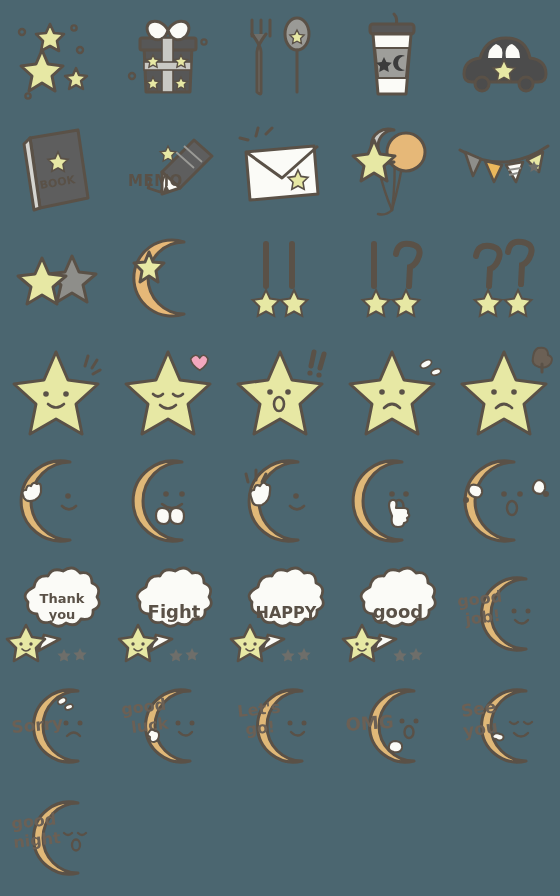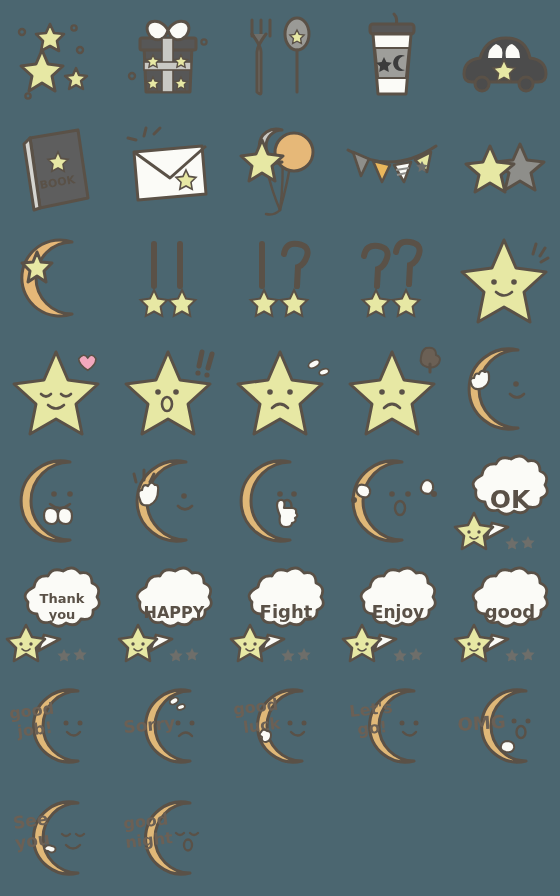--- a/index.html
+++ b/index.html
@@ -129,20 +129,35 @@
     <svg width="100" height="100" viewBox="0 0 100 100">
       <g stroke="#5A5147" stroke-width="3" stroke-linejoin="round">
         <path d="M24 20 L72 12 L82 80 L34 90 Z" fill="#5E5E5E"></path>
         <path d="M24 20 L18 26 L28 92 L34 90 Z" fill="#D5D5D1"></path>
       </g>
       <path d="M52 34 l3 6.4 7 1 -5 4.9 1.2 7 -6.2-3.3 -6.2 3.3 1.2-7 -5-4.9 7-1 Z" fill="#E7E8A4" stroke="#5A5147" stroke-width="1.6"></path>
       <text class="btxt" x="52" y="68" font-size="11" text-anchor="middle" fill="#D8D8D4" transform="rotate(-10 52 68)">BOOK</text>
     </svg>
   </div>
 
+  <div class="cell">
+    <svg width="100" height="100" viewBox="0 0 100 100">
+      <g stroke="#5A5147" stroke-width="3" stroke-linejoin="round">
+        <path d="M60 58 L42 74 L30 70 q6 -12 -2 -10" fill="none" stroke-width="2.6"></path>
+        <path d="M76 22 L94 38 L62 70 L44 54 Z" fill="#5E5E5E"></path>
+        <path d="M44 54 L62 70 L44 76 Z" fill="#FBFBF7"></path>
+        <path d="M44 76 L48 66 L52 74 Z" fill="#5A5147" stroke="none"></path>
+      </g>
+      <g stroke="#9A9A96" stroke-width="1.8" fill="none">
+        <path d="M58 34 L76 50 M66 28 L84 44"></path>
+      </g>
+      <path d="M50 28 l2.4 5 5.4 .8 -3.9 3.8 .9 5.4 -4.8-2.5 -4.8 2.5 .9-5.4 -3.9-3.8 5.4-.8 Z" fill="#E7E8A4" stroke="#5A5147" stroke-width="1.4"></path>
+      <text class="btxt" x="10" y="68" font-size="15" fill="#5A5147" letter-spacing="0.5">MEMO</text>
+    </svg>
+  </div>
 
   <div class="cell">
     <svg width="100" height="100" viewBox="0 0 100 100">
       <g stroke="#5A5147" stroke-width="3" stroke-linejoin="round">
         <path d="M16 34 L84 28 L88 76 L20 82 Z" fill="#FBFBF7"></path>
         <path d="M16 34 L52 60 L88 28" fill="none"></path>
       </g>
       <path d="M68 52 l3 6.4 7 1 -5 4.9 1.2 7 -6.2-3.3 -6.2 3.3 1.2-7 -5-4.9 7-1 Z" fill="#E7E8A4" stroke="#5A5147" stroke-width="1.6"></path>
       <g stroke="#5A5147" stroke-width="3" stroke-linecap="round" fill="none">
         <path d="M26 18 L28 10 M36 16 L42 10 M18 22 L10 20"></path>
@@ -380,53 +395,54 @@
         <path d="M16 32 q-4 6 2 10 q8 4 10 -3 q1 -7 -6 -8 q-4 -1 -6 1 Z"></path>
         <path d="M86 26 q6 2 5 9 q-2 7 -9 4 q-5 -3 -2 -9 q2 -4 6 -4 Z"></path>
       </g>
       <g fill="#5A5147">
           <circle cx="12" cy="46" r="3"></circle>
           <circle cx="92" cy="40" r="3"></circle>
         </g>
     </svg>
   </div>
 
+
+
   <div class="cell">
     <svg width="104" height="94" viewBox="0 0 104 94">
       <g stroke="#5A5147" stroke-width="2.8" stroke-linejoin="round" fill="#FBFBF7">
         <path d="M30 18 q2 -12 14 -11 q4 -9 15 -5 q10 -7 17 2 q12 -2 12 10 q10 4 5 14 q6 9 -4 13
                  q1 11 -12 9 q-5 9 -15 4 q-8 7 -16 -1 q-11 3 -13 -8 q-11 -1 -9 -12 q-8 -8 6 -15 Z"></path>
         <path d="M40 66 L34 82 L56 70 Z"></path>
       </g>
-      <text class="btxt" x="58" y="44" font-size="25" text-anchor="middle" dominant-baseline="middle">OK</text>
+      <text class="btxt" x="58" y="34" font-size="13" text-anchor="middle">Thank</text>
+      <text class="btxt" x="58" y="50" font-size="13" text-anchor="middle">you</text>
       <g stroke="#5A5147" stroke-width="2.6" stroke-linejoin="round">
         <path d="M22 56 L28 68 L41 70 L32 79 L34 92 L22 85 L10 92 L12 79 L3 70 L16 68 Z" fill="#E7E8A4"></path>
       </g>
       <g fill="#5A5147">
           <circle cx="17" cy="75" r="1.7"></circle>
           <circle cx="27" cy="75" r="1.7"></circle>
         </g>
       <path d="M18 80 q4 4 8 0" fill="none" stroke="#5A5147" stroke-width="1.7" stroke-linecap="round"></path>
       <g fill="#6E6E6A">
         <path d="M60 80 l2 4.2 4.6 .6 -3.3 3.2 .8 4.6 -4.1-2.2 -4.1 2.2 .8-4.6 -3.3-3.2 4.6-.6 Z"></path>
         <path d="M76 79 l2 4.2 4.6 .6 -3.3 3.2 .8 4.6 -4.1-2.2 -4.1 2.2 .8-4.6 -3.3-3.2 4.6-.6 Z"></path>
       </g>
     </svg>
   </div>
 
-
   <div class="cell">
     <svg width="104" height="94" viewBox="0 0 104 94">
       <g stroke="#5A5147" stroke-width="2.8" stroke-linejoin="round" fill="#FBFBF7">
         <path d="M30 18 q2 -12 14 -11 q4 -9 15 -5 q10 -7 17 2 q12 -2 12 10 q10 4 5 14 q6 9 -4 13
                  q1 11 -12 9 q-5 9 -15 4 q-8 7 -16 -1 q-11 3 -13 -8 q-11 -1 -9 -12 q-8 -8 6 -15 Z"></path>
         <path d="M40 66 L34 82 L56 70 Z"></path>
       </g>
-      <text class="btxt" x="58" y="34" font-size="13" text-anchor="middle">Thank</text>
-      <text class="btxt" x="58" y="50" font-size="13" text-anchor="middle">you</text>
+      <text class="btxt" x="58" y="44" font-size="18" text-anchor="middle" dominant-baseline="middle">Fight</text>
       <g stroke="#5A5147" stroke-width="2.6" stroke-linejoin="round">
         <path d="M22 56 L28 68 L41 70 L32 79 L34 92 L22 85 L10 92 L12 79 L3 70 L16 68 Z" fill="#E7E8A4"></path>
       </g>
       <g fill="#5A5147">
           <circle cx="17" cy="75" r="1.7"></circle>
           <circle cx="27" cy="75" r="1.7"></circle>
         </g>
       <path d="M18 80 q4 4 8 0" fill="none" stroke="#5A5147" stroke-width="1.7" stroke-linecap="round"></path>
       <g fill="#6E6E6A">
         <path d="M60 80 l2 4.2 4.6 .6 -3.3 3.2 .8 4.6 -4.1-2.2 -4.1 2.2 .8-4.6 -3.3-3.2 4.6-.6 Z"></path>
@@ -451,65 +467,20 @@
           <circle cx="27" cy="75" r="1.7"></circle>
         </g>
       <path d="M18 80 q4 4 8 0" fill="none" stroke="#5A5147" stroke-width="1.7" stroke-linecap="round"></path>
       <g fill="#6E6E6A">
         <path d="M60 80 l2 4.2 4.6 .6 -3.3 3.2 .8 4.6 -4.1-2.2 -4.1 2.2 .8-4.6 -3.3-3.2 4.6-.6 Z"></path>
         <path d="M76 79 l2 4.2 4.6 .6 -3.3 3.2 .8 4.6 -4.1-2.2 -4.1 2.2 .8-4.6 -3.3-3.2 4.6-.6 Z"></path>
       </g>
     </svg>
   </div>
 
-  <div class="cell">
-    <svg width="104" height="94" viewBox="0 0 104 94">
-      <g stroke="#5A5147" stroke-width="2.8" stroke-linejoin="round" fill="#FBFBF7">
-        <path d="M30 18 q2 -12 14 -11 q4 -9 15 -5 q10 -7 17 2 q12 -2 12 10 q10 4 5 14 q6 9 -4 13
-                 q1 11 -12 9 q-5 9 -15 4 q-8 7 -16 -1 q-11 3 -13 -8 q-11 -1 -9 -12 q-8 -8 6 -15 Z"></path>
-        <path d="M40 66 L34 82 L56 70 Z"></path>
-      </g>
-      <text class="btxt" x="58" y="44" font-size="18" text-anchor="middle" dominant-baseline="middle">Fight</text>
-      <g stroke="#5A5147" stroke-width="2.6" stroke-linejoin="round">
-        <path d="M22 56 L28 68 L41 70 L32 79 L34 92 L22 85 L10 92 L12 79 L3 70 L16 68 Z" fill="#E7E8A4"></path>
-      </g>
-      <g fill="#5A5147">
-          <circle cx="17" cy="75" r="1.7"></circle>
-          <circle cx="27" cy="75" r="1.7"></circle>
-        </g>
-      <path d="M18 80 q4 4 8 0" fill="none" stroke="#5A5147" stroke-width="1.7" stroke-linecap="round"></path>
-      <g fill="#6E6E6A">
-        <path d="M60 80 l2 4.2 4.6 .6 -3.3 3.2 .8 4.6 -4.1-2.2 -4.1 2.2 .8-4.6 -3.3-3.2 4.6-.6 Z"></path>
-        <path d="M76 79 l2 4.2 4.6 .6 -3.3 3.2 .8 4.6 -4.1-2.2 -4.1 2.2 .8-4.6 -3.3-3.2 4.6-.6 Z"></path>
-      </g>
-    </svg>
-  </div>
-
-  <div class="cell">
-    <svg width="104" height="94" viewBox="0 0 104 94">
-      <g stroke="#5A5147" stroke-width="2.8" stroke-linejoin="round" fill="#FBFBF7">
-        <path d="M30 18 q2 -12 14 -11 q4 -9 15 -5 q10 -7 17 2 q12 -2 12 10 q10 4 5 14 q6 9 -4 13
-                 q1 11 -12 9 q-5 9 -15 4 q-8 7 -16 -1 q-11 3 -13 -8 q-11 -1 -9 -12 q-8 -8 6 -15 Z"></path>
-        <path d="M40 66 L34 82 L56 70 Z"></path>
-      </g>
-      <text class="btxt" x="58" y="44" font-size="17" text-anchor="middle" dominant-baseline="middle">Enjoy</text>
-      <g stroke="#5A5147" stroke-width="2.6" stroke-linejoin="round">
-        <path d="M22 56 L28 68 L41 70 L32 79 L34 92 L22 85 L10 92 L12 79 L3 70 L16 68 Z" fill="#E7E8A4"></path>
-      </g>
-      <g fill="#5A5147">
-          <circle cx="17" cy="75" r="1.7"></circle>
-          <circle cx="27" cy="75" r="1.7"></circle>
-        </g>
-      <path d="M18 80 q4 4 8 0" fill="none" stroke="#5A5147" stroke-width="1.7" stroke-linecap="round"></path>
-      <g fill="#6E6E6A">
-        <path d="M60 80 l2 4.2 4.6 .6 -3.3 3.2 .8 4.6 -4.1-2.2 -4.1 2.2 .8-4.6 -3.3-3.2 4.6-.6 Z"></path>
-        <path d="M76 79 l2 4.2 4.6 .6 -3.3 3.2 .8 4.6 -4.1-2.2 -4.1 2.2 .8-4.6 -3.3-3.2 4.6-.6 Z"></path>
-      </g>
-    </svg>
-  </div>
 
   <div class="cell">
     <svg width="104" height="94" viewBox="0 0 104 94">
       <g stroke="#5A5147" stroke-width="2.8" stroke-linejoin="round" fill="#FBFBF7">
         <path d="M30 18 q2 -12 14 -11 q4 -9 15 -5 q10 -7 17 2 q12 -2 12 10 q10 4 5 14 q6 9 -4 13
                  q1 11 -12 9 q-5 9 -15 4 q-8 7 -16 -1 q-11 3 -13 -8 q-11 -1 -9 -12 q-8 -8 6 -15 Z"></path>
         <path d="M40 66 L34 82 L56 70 Z"></path>
       </g>
       <text class="btxt" x="58" y="44" font-size="18" text-anchor="middle" dominant-baseline="middle">good</text>
       <g stroke="#5A5147" stroke-width="2.6" stroke-linejoin="round">

